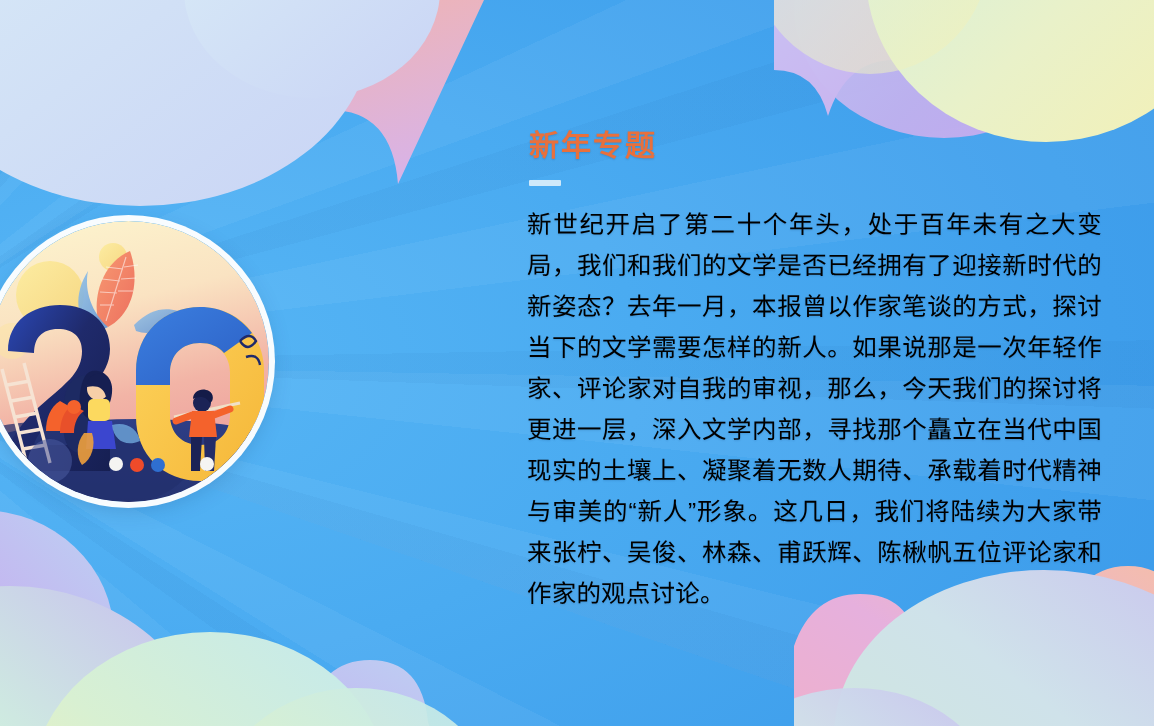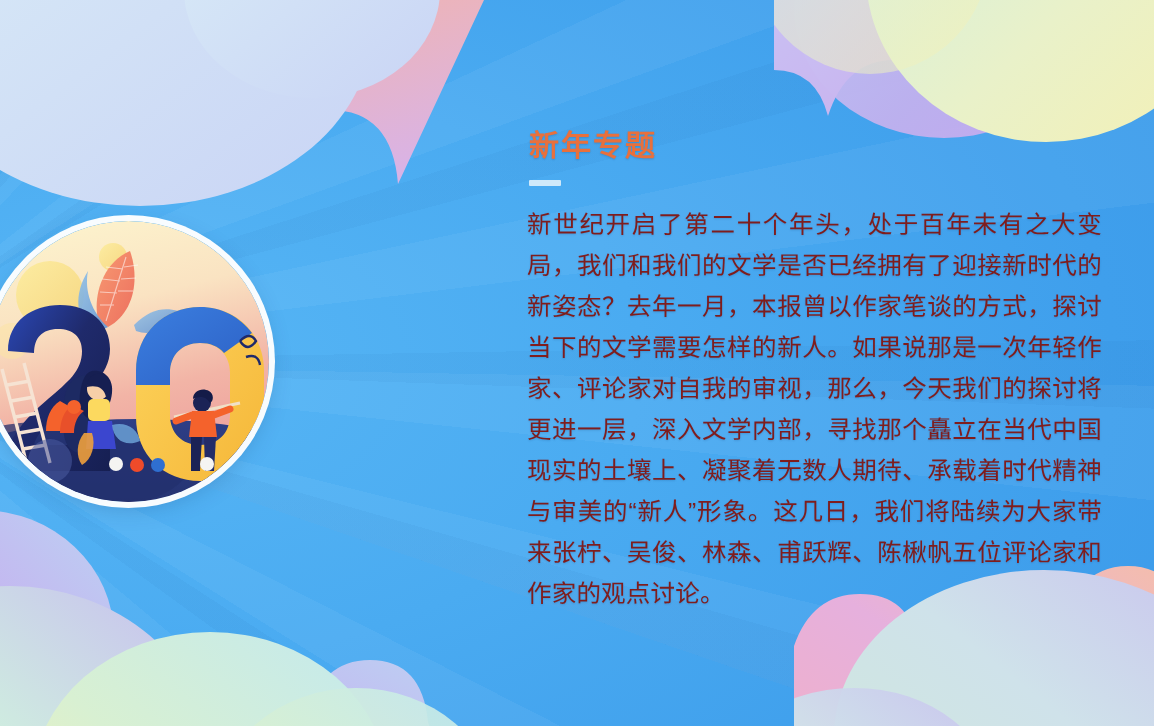--- a/index.html
+++ b/index.html
@@ -45,21 +45,21 @@
 
   
   .panel{position:absolute;left:527px;top:128px;width:575px;}
   .headline{
     font-size:30px;font-weight:bold;letter-spacing:2px;
     color:#e8703c;line-height:1.2;margin:0 0 16px 2px;
     text-shadow:0 1px 2px rgba(0,40,90,.18);
   }
   .rule{width:32px;height:6px;background:#cfe9fa;border-radius:1px;margin:0 0 18px 2px;}
   .body{
-    color:#7f1d1d;font-size:24.5px;line-height:41px;
+    color:#000000;font-size:24.5px;line-height:41px;
     text-align:justify;text-align-last:left;
     text-justify:inter-ideograph;
     letter-spacing:.2px;
     text-shadow:0 1px 2px rgba(0,45,95,.16);
     margin:0;
   }
 </style>
 </head>
 <body>
 

